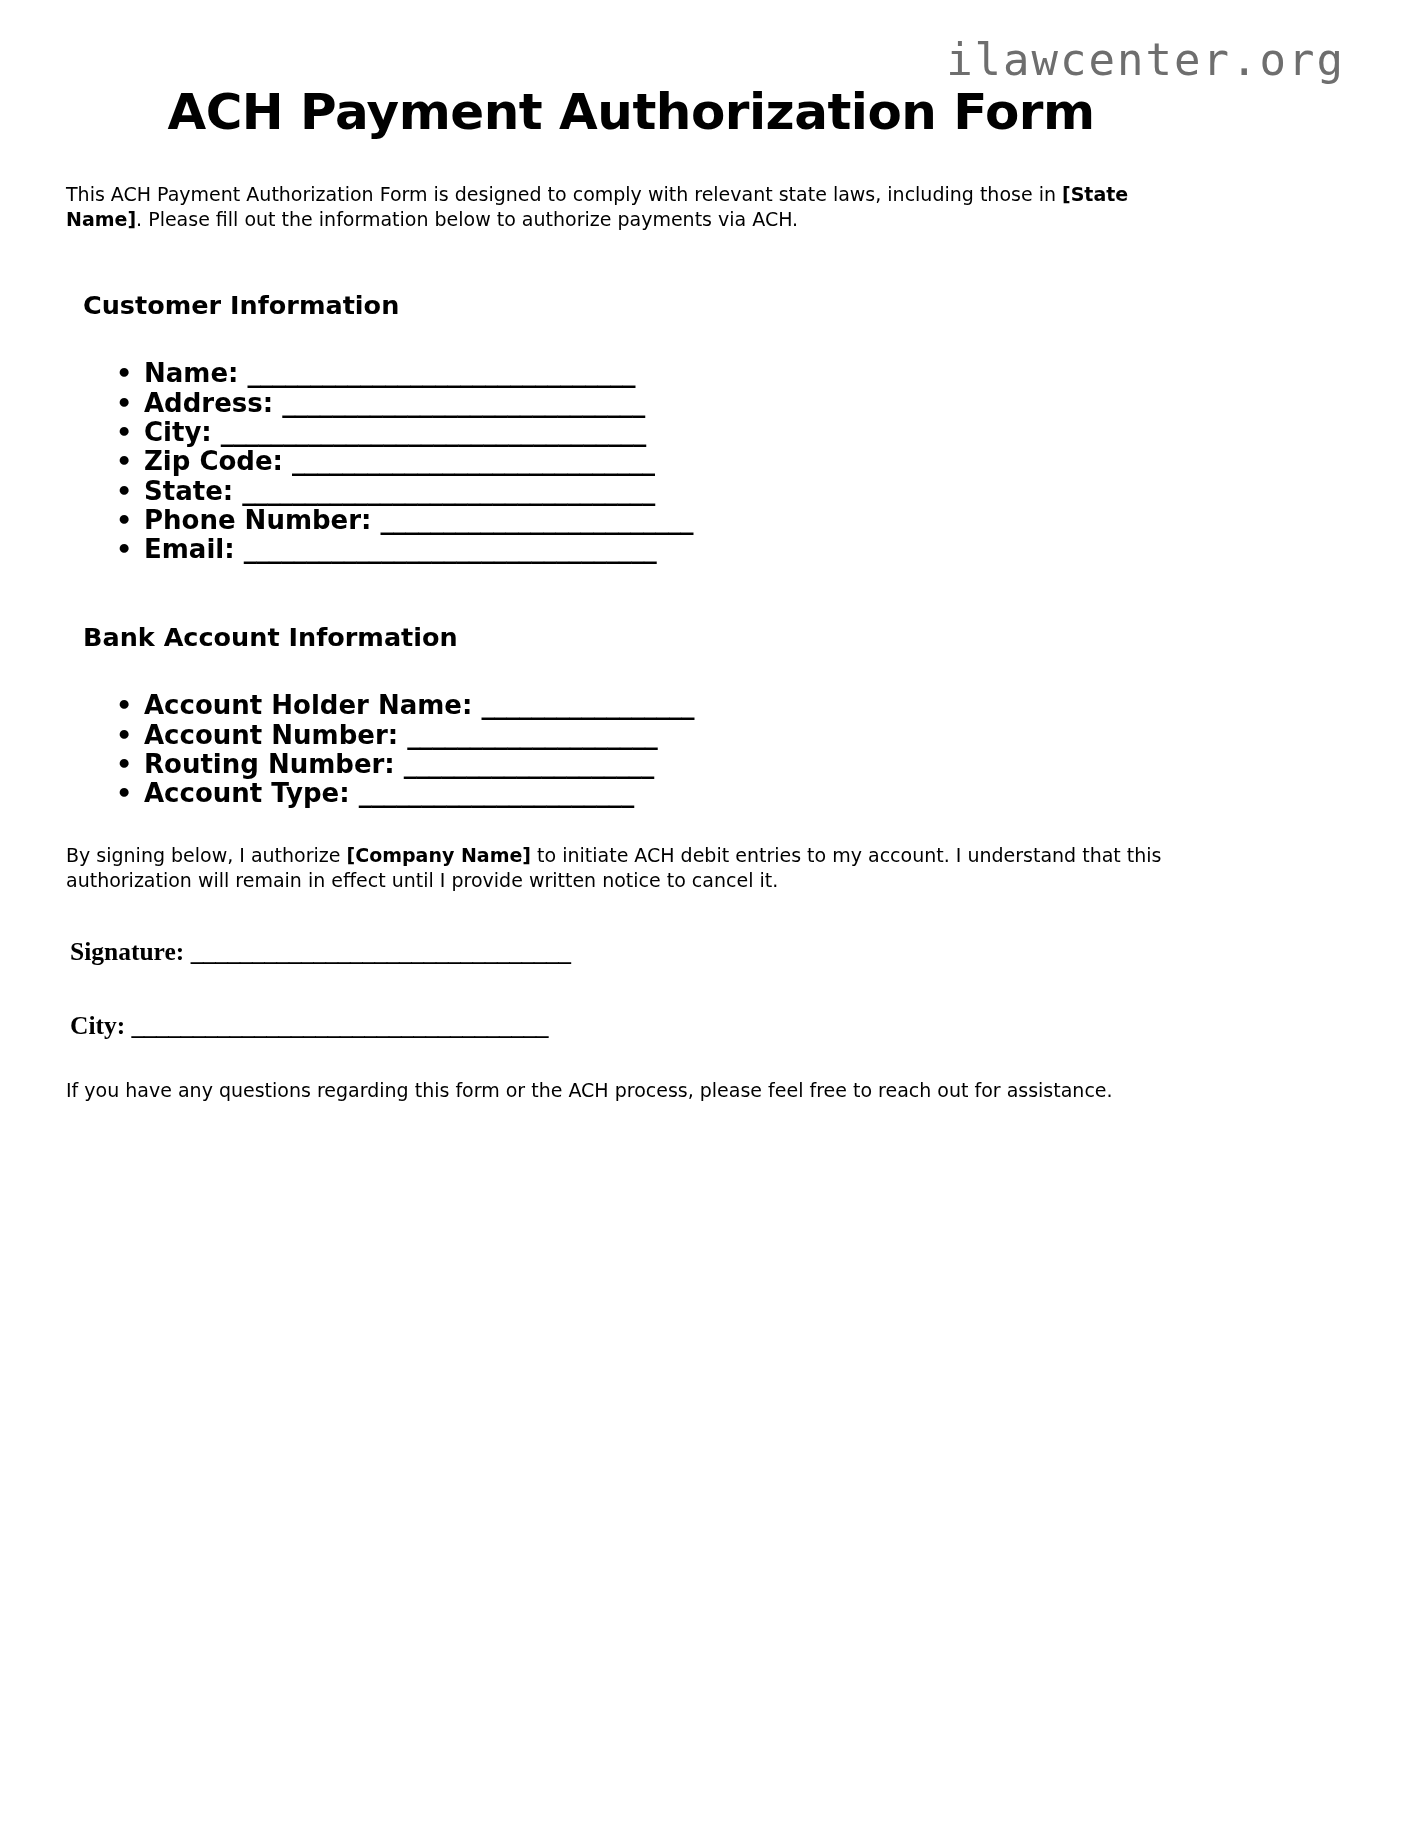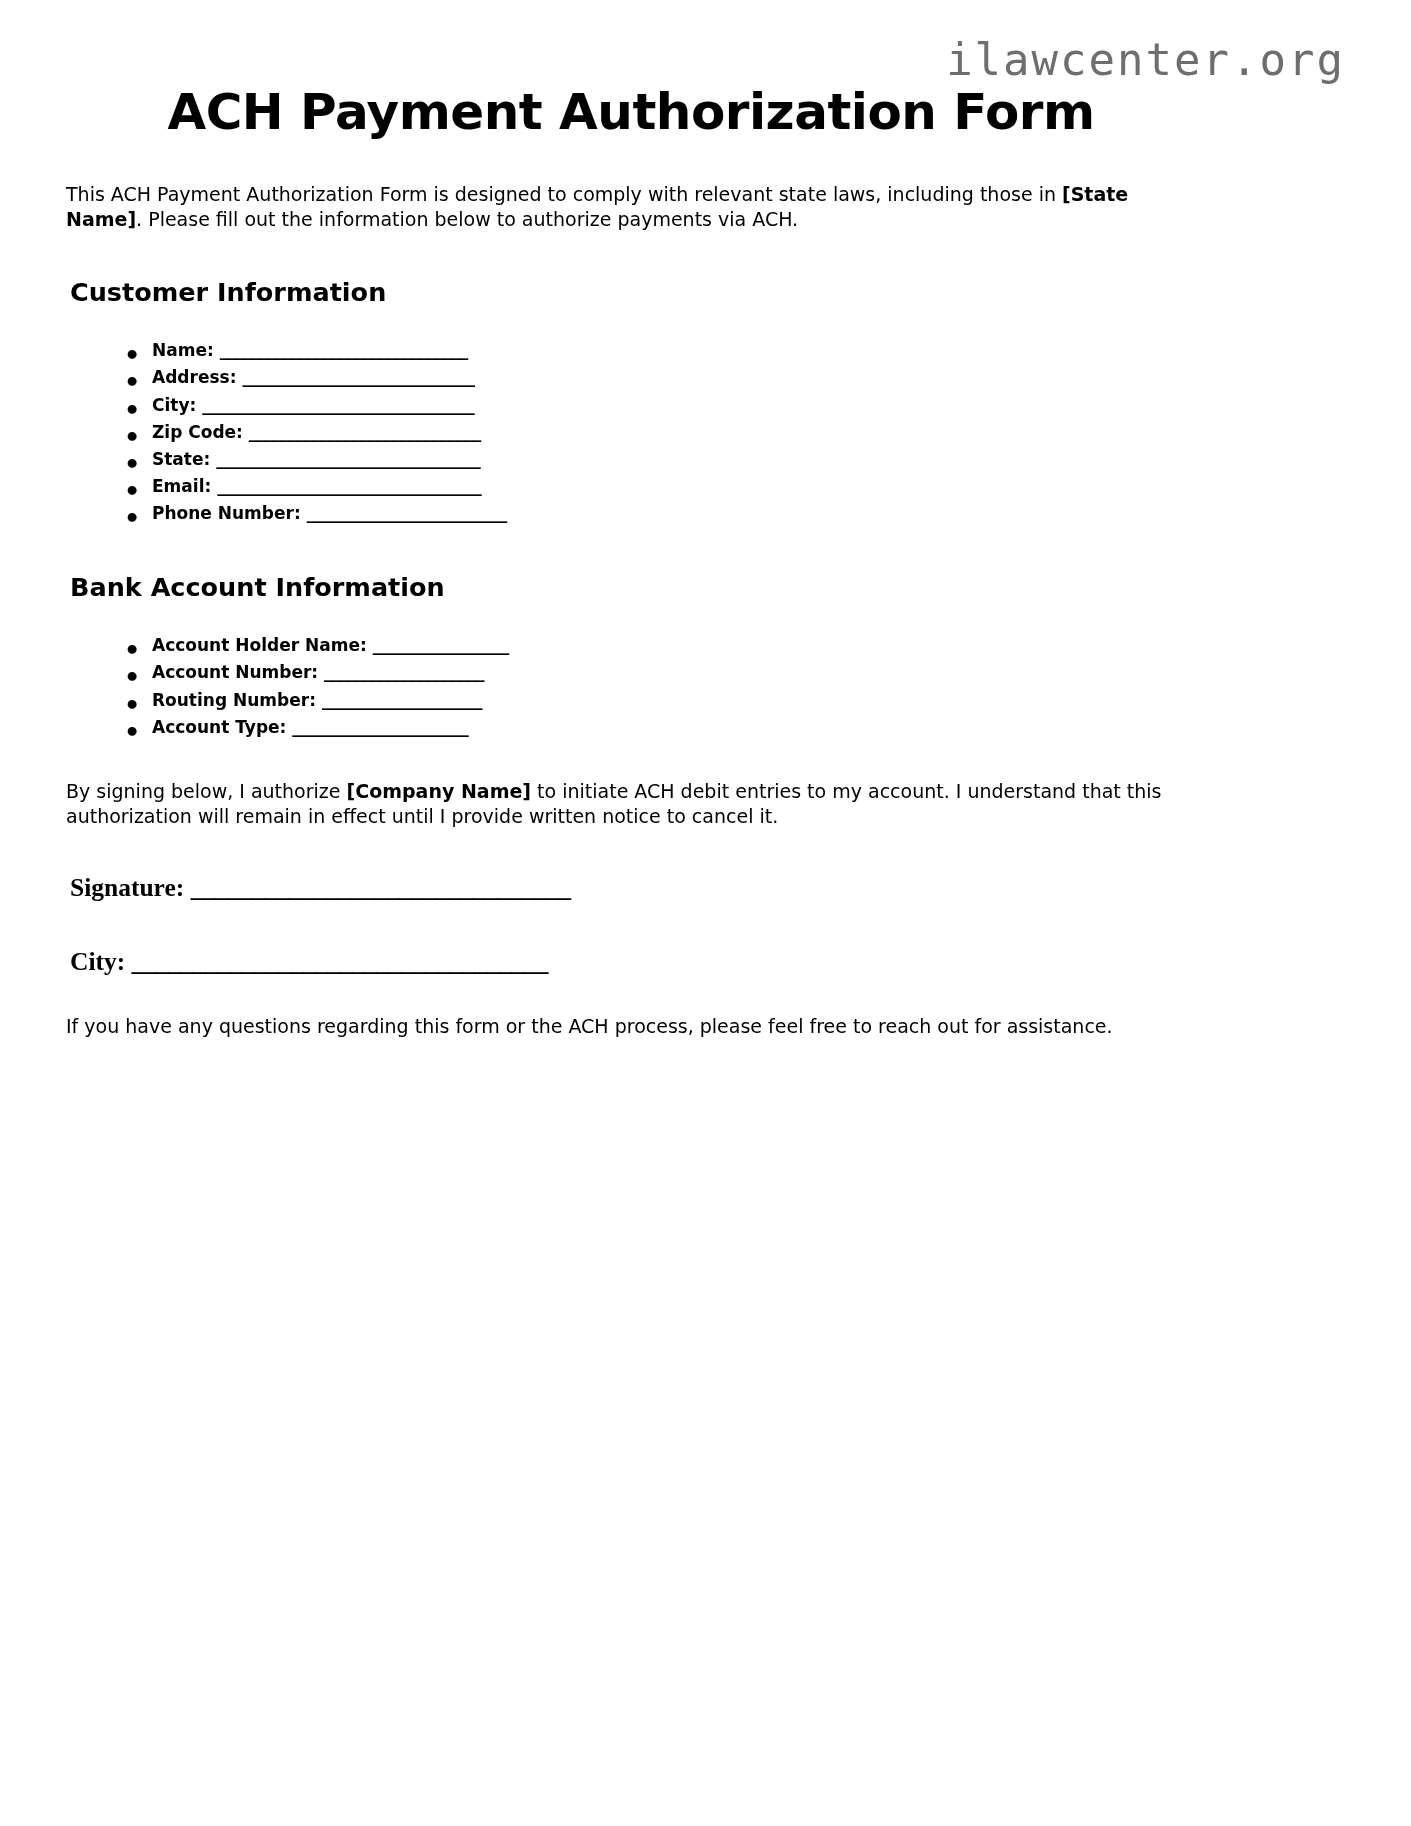--- a/index.html
+++ b/index.html
@@ -47,40 +47,40 @@
     margin: 0;
     padding-top: 42px;
     font-size: 19px;
     line-height: 1.33;
     font-weight: normal;
   }
   p.para.tight {
     padding-top: 34px;
   }
   h2.section {
-    margin: 4px;
+    margin: 17px;
     padding-top: 40px;
     font-size: 25.5px;
     font-weight: bold;
     line-height: 1.2;
   }
   ul.fields {
     margin: 0;
     padding-top: 22px;
     padding-left: 78px;
     padding-bottom: 0;
     list-style: none;
   }
   ul.fields li {
     position: relative;
-    font-size: 17px;
+    font-size: 26px;
     font-weight: bold;
     line-height: 1.13;
     padding: 0;
-    margin: 8px;
+    margin: 0;
     white-space: nowrap;
   }
   ul.fields li::before {
     content: "\2022";
     position: absolute;
     left: -28px;
     top: 0;
     font-size: 25.5px;
     line-height: 1.13;
   }
@@ -115,22 +115,22 @@
     <p class="para"><span>This ACH Payment Authorization Form is designed to comply with relevant state laws, including those in </span><span class="bold-inline">[State Name]</span><span>. Please fill out the information below to authorize payments via ACH.</span></p>
 
     <h2 class="section">Customer Information</h2>
 
     <ul class="fields">
       <li><span>Name:</span> <span class="blank">_______________________________</span></li>
       <li><span>Address:</span> <span class="blank">_____________________________</span></li>
       <li><span>City:</span> <span class="blank">__________________________________</span></li>
       <li><span>Zip Code:</span> <span class="blank">_____________________________</span></li>
       <li><span>State:</span> <span class="blank">_________________________________</span></li>
+      <li><span>Phone Number:</span> <span class="blank">_________________________</span></li>
       <li><span>Email:</span> <span class="blank">_________________________________</span></li>
-      <li><span>Phone Number:</span> <span class="blank">_________________________</span></li>
     </ul>
 
     <h2 class="section">Bank Account Information</h2>
 
     <ul class="fields">
       <li><span>Account Holder Name:</span> <span class="blank">_________________</span></li>
       <li><span>Account Number:</span> <span class="blank">____________________</span></li>
       <li><span>Routing Number:</span> <span class="blank">____________________</span></li>
       <li><span>Account Type:</span> <span class="blank">______________________</span></li>
     </ul>

